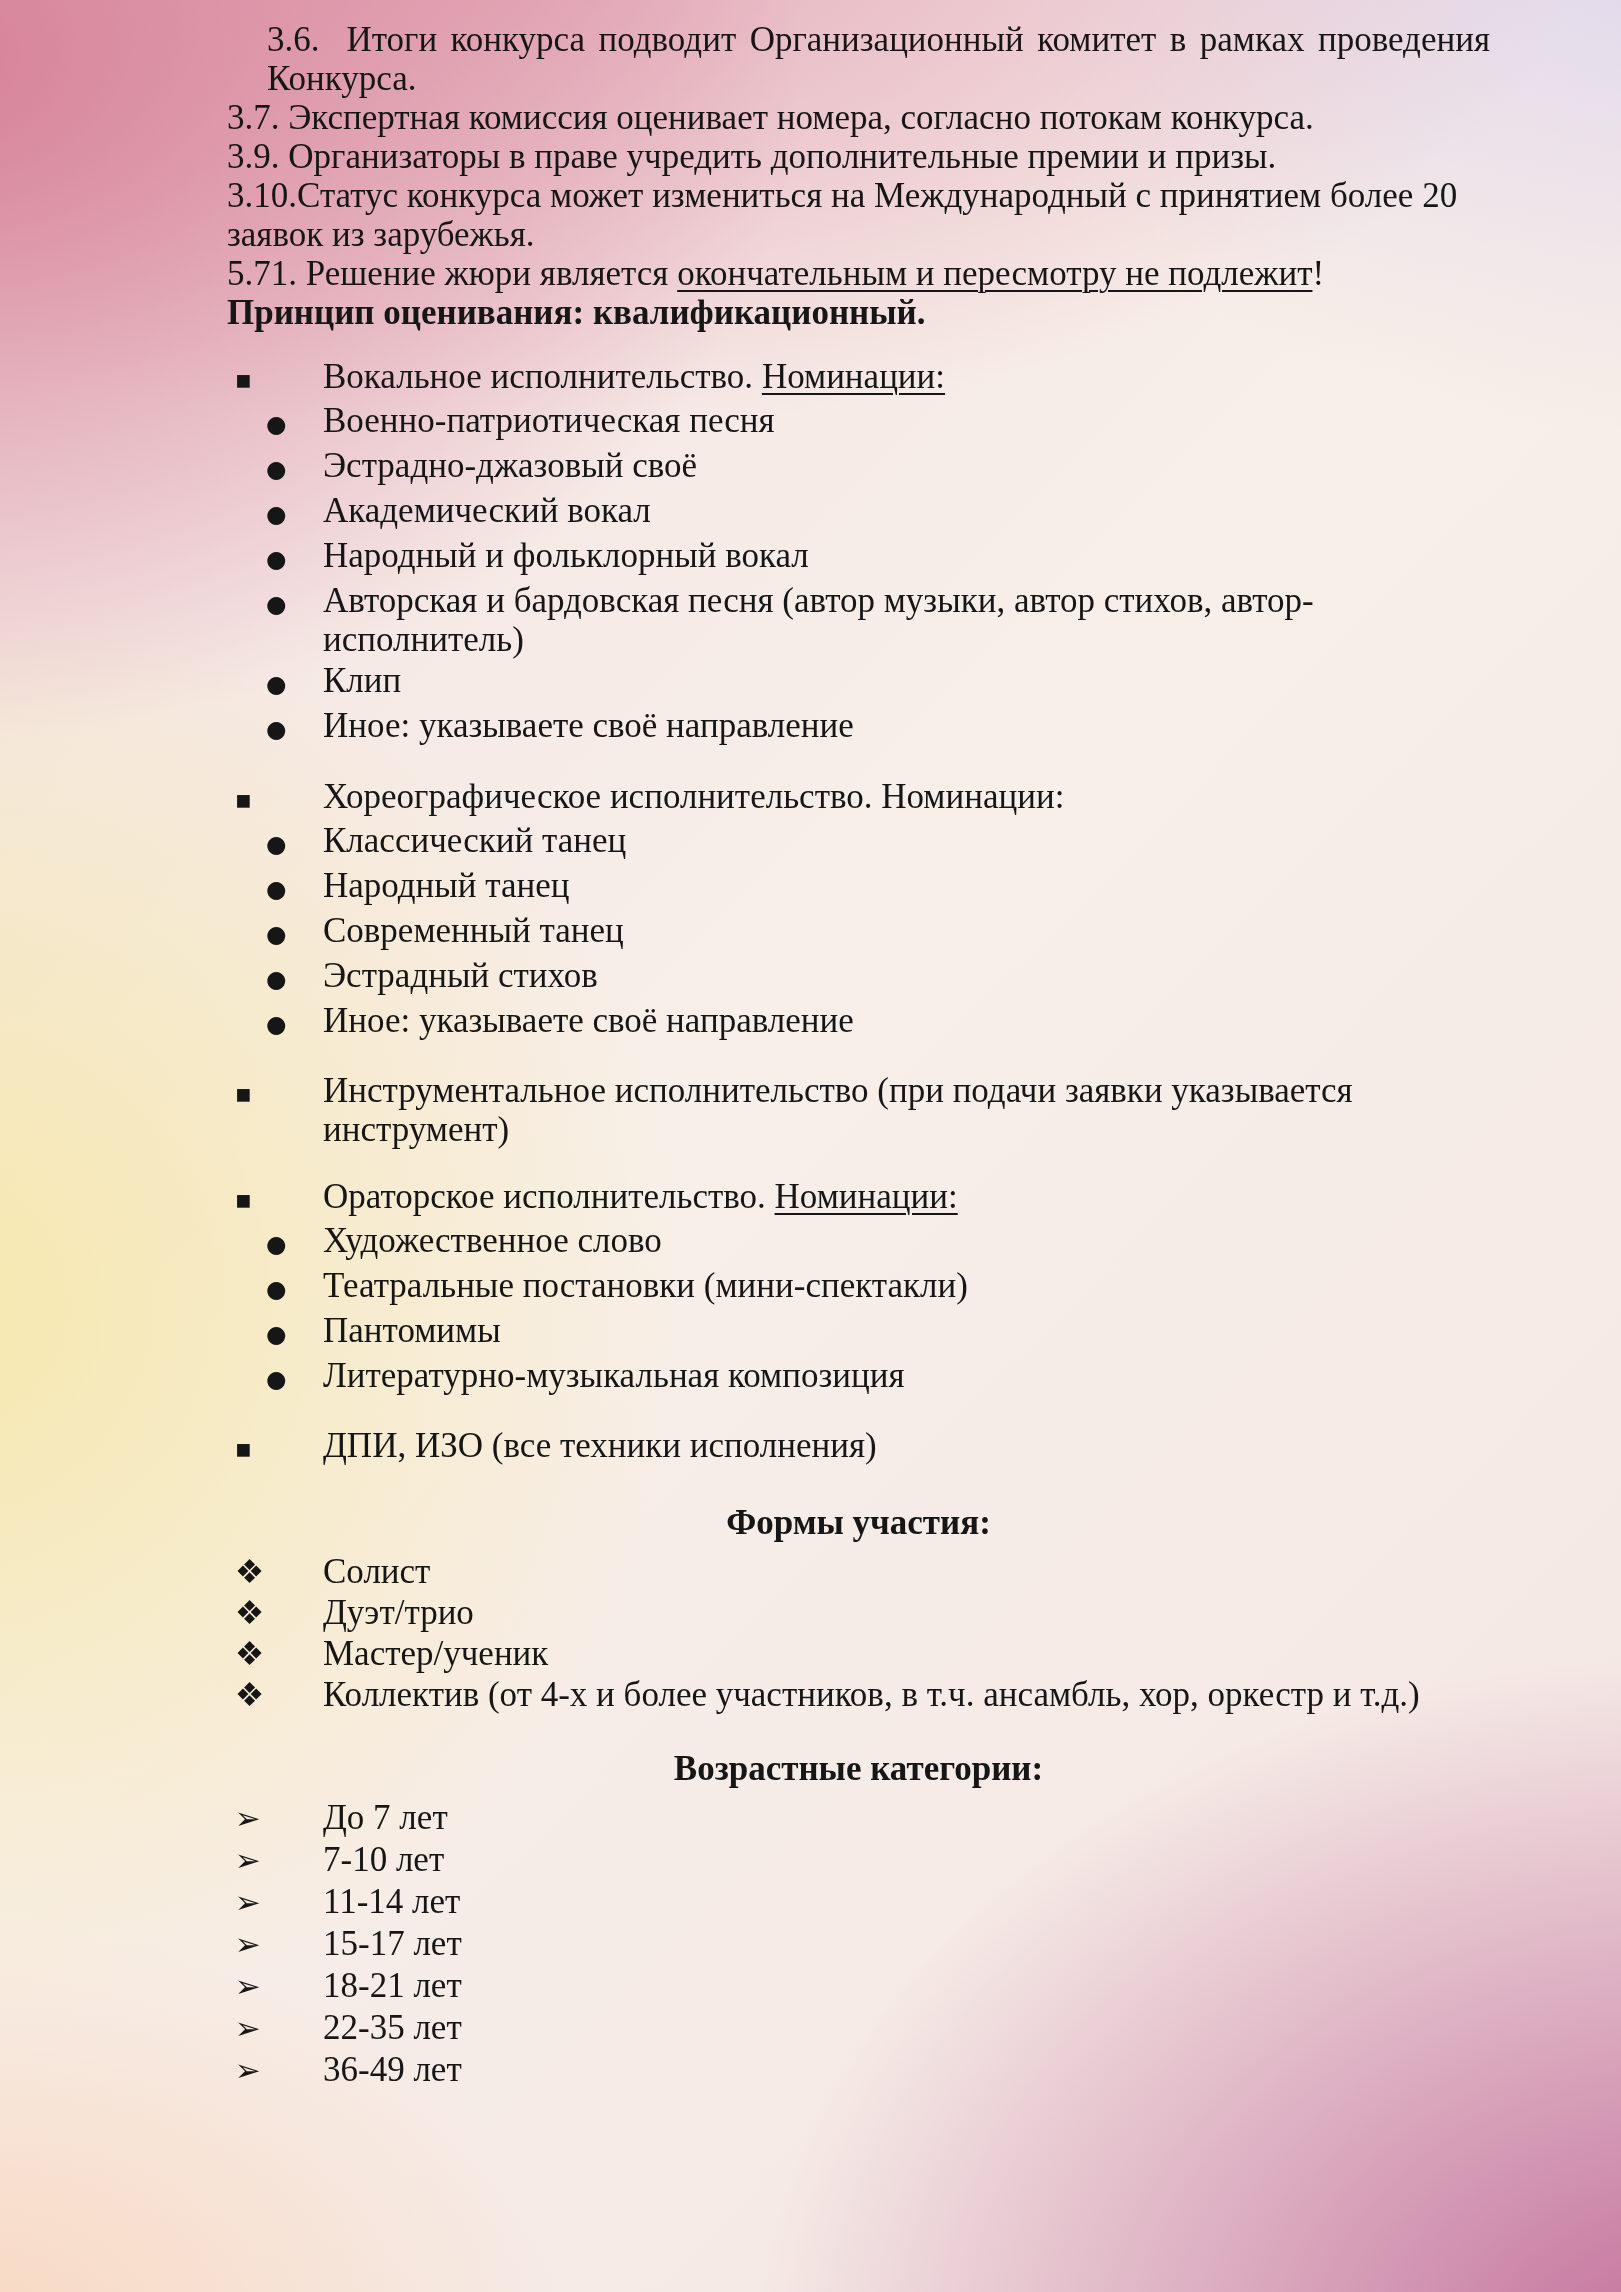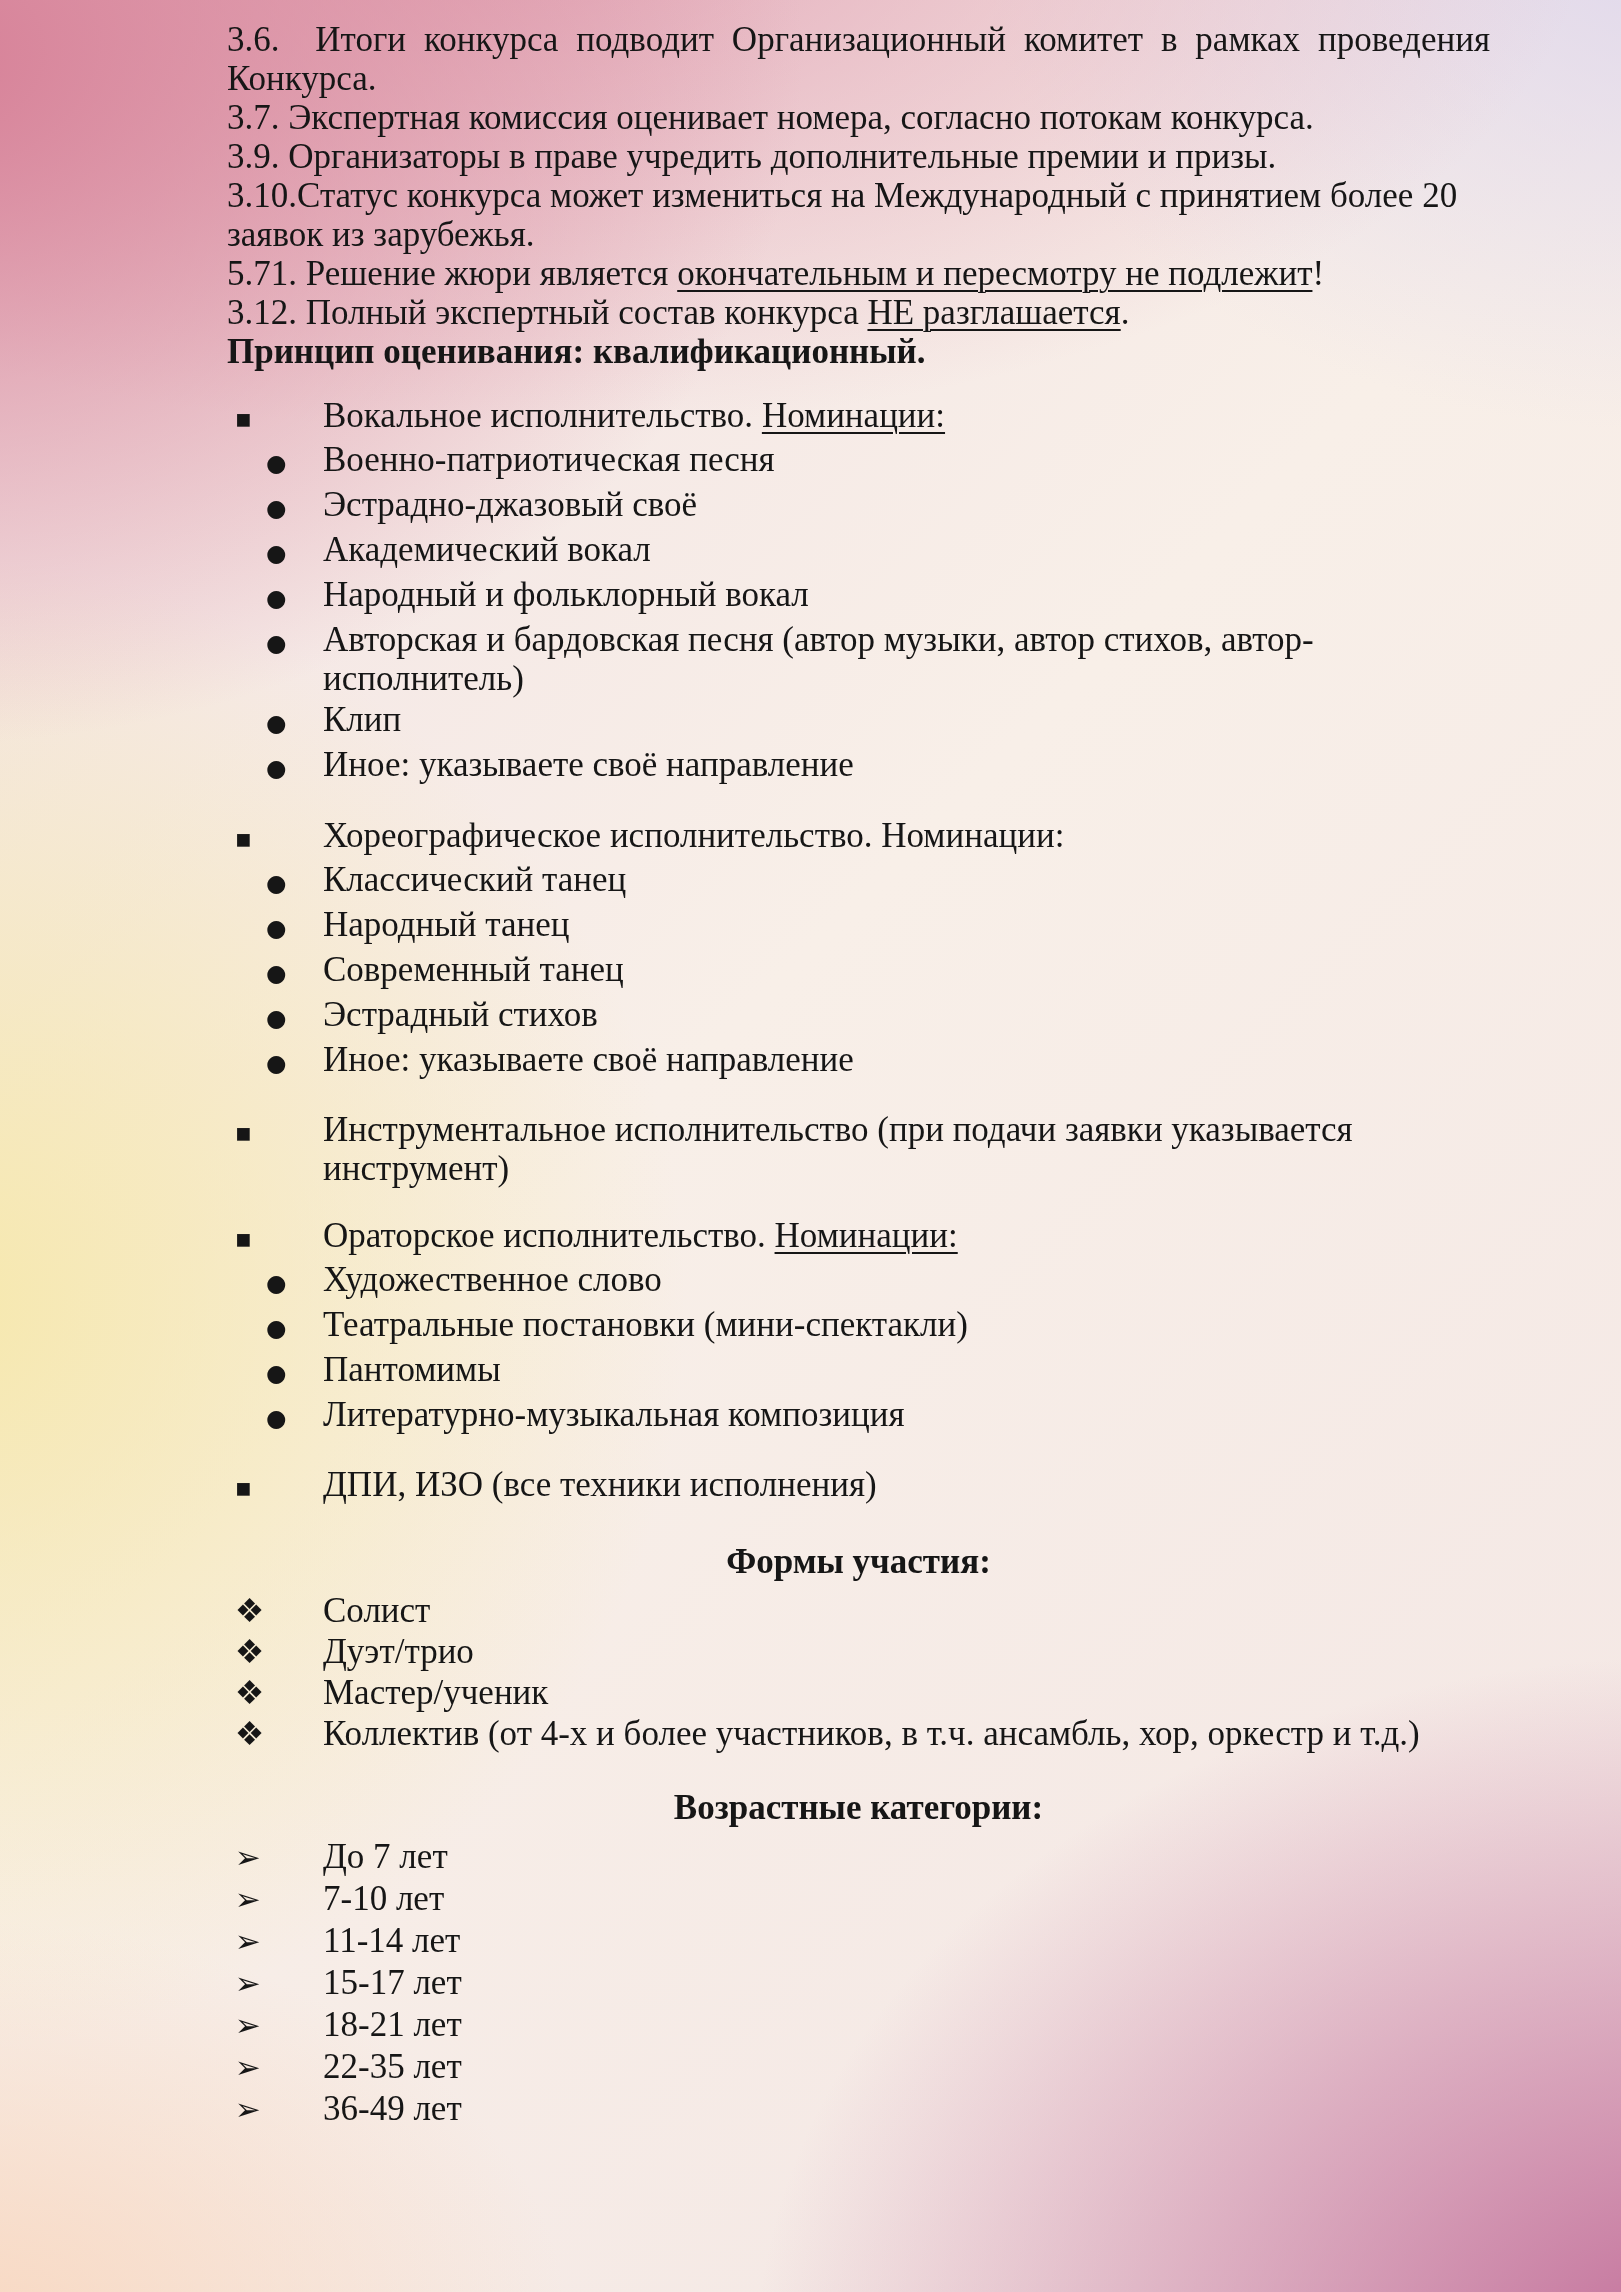--- a/index.html
+++ b/index.html
@@ -15,21 +15,21 @@
       radial-gradient(608px 412px at -39px 2333px, rgba(248,214,190,0.92) 0%, rgba(248,214,190,0) 100%),
       radial-gradient(941px 706px at 1696px 2362px, rgba(194,110,153,1)  0%, rgba(194,110,153,0) 100%),
       linear-gradient(135deg, #f2e2e4 0%, #f8efe8 45%, #f3e6e4 100%);
   }
   .page {
     box-sizing: border-box;
     width: 100%; height: 100%;
     padding: 19.6px 131px 0 227px;
   }
   .p { line-height: 39px; }
-  .p.justify { text-align: justify; }
+  .p.justify { text-align: justify; margin-left: 40px; }
   .p.bold { font-weight: bold; }
   .u { text-decoration: underline; text-decoration-thickness: 2px; text-underline-offset: 4.9px; }
   .h { font-weight: bold; text-align: center; line-height: 39px; margin: 7.8px 0 9.8px; }
   .gap { height: 25.5px; }
   .li { display: flex; align-items: baseline; line-height: 39px; margin-bottom: 2px; }
   .li .marker {
     flex: 0 0 96px; box-sizing: border-box;
     font-family: "DejaVu Sans", sans-serif;
     line-height: 39px;
   }
@@ -42,21 +42,20 @@
 </style>
 </head>
 <body>
 
 <div class="page">
     <div class="p justify">3.6.&nbsp;&nbsp;Итоги конкурса подводит Организационный комитет в рамках проведения Конкурса.</div>
     <div class="p">3.7. Экспертная комиссия оценивает номера, согласно потокам конкурса.</div>
     <div class="p">3.9. Организаторы в праве учредить дополнительные премии и призы.</div>
     <div class="p">3.10.Статус конкурса может измениться на Международный с принятием более 20 заявок из зарубежья.</div>
     <div class="p"><span>5.71. Решение жюри является </span><span class="u">окончательным и пересмотру не подлежит</span><span>!</span></div>
-    <div class="p"><span>3.12. Полный экспертный состав конкурса </span><span class="u">НЕ разглашается</span><span>.</span></div>
     <div class="p bold">Принцип оценивания: квалификационный.</div>
     <div class="gap"></div>
     <div class="li l1">
       <span class="marker square">▪</span>
       <span class="txt"><span>Вокальное исполнительство. </span><span class="u">Номинации:</span></span>
     </div>
     <div class="li l2">
       <span class="marker dot">●</span>
       <span class="txt">Военно-патриотическая песня</span>
     </div>

